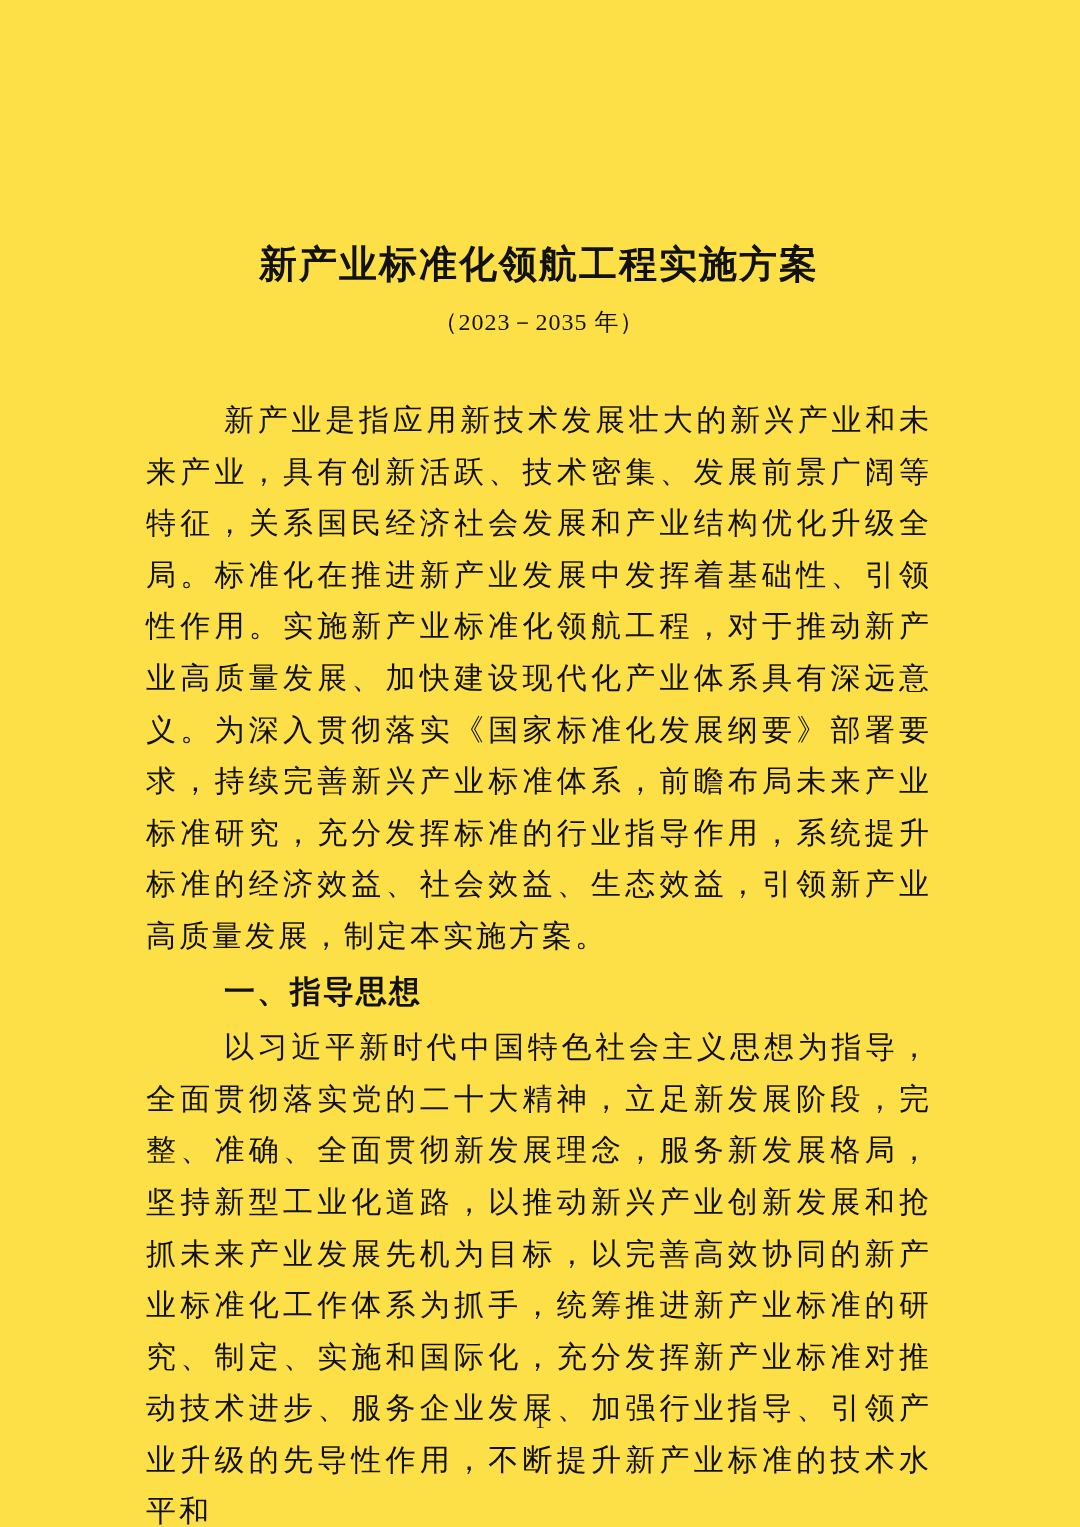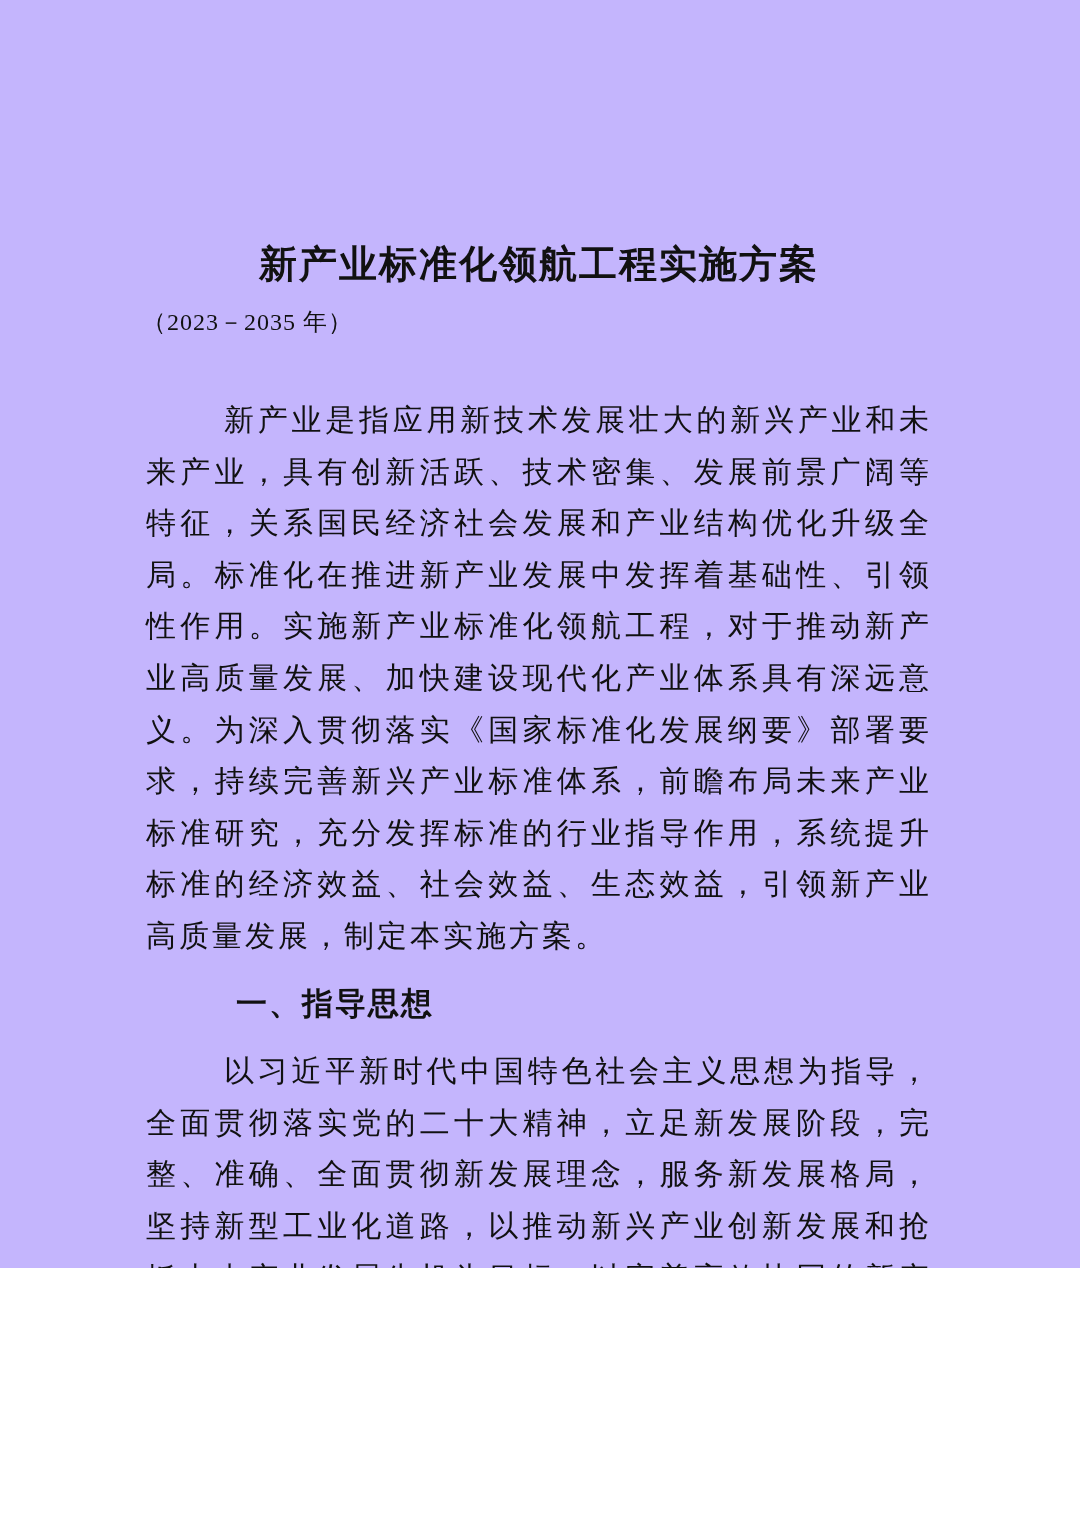--- a/index.html
+++ b/index.html
@@ -3,22 +3,22 @@
 <meta charset="utf-8">
 <style>
   html, body {
     margin: 0;
     padding: 0;
     background: #ffffff;
   }
   .page {
     position: relative;
     width: 1080px;
-    height: 1268px;
-    background: #c4b5fd;
+    height: 1527px;
+    background: #fde047;
     color: #111111;
     overflow: hidden;
     font-family: "Liberation Serif", "DejaVu Serif", serif;
     text-decoration: underline;
   }
   .content {
     position: absolute;
     left: 142px;
     right: 144px;
     top: 0;
@@ -27,37 +27,38 @@
     margin: 238px 0 0 0;
     text-align: center;
     font-size: 38px;
     font-weight: 700;
     line-height: 52px;
     letter-spacing: 2px;
     font-family: "Liberation Serif", "DejaVu Serif", serif;
   }
   .doc-subtitle {
     margin: 14px 0 0 0;
+    text-align: center;
     font-size: 24px;
     line-height: 36px;
     letter-spacing: 1px;
   }
   .doc-body {
     margin-top: 54px;
     font-size: 30px;
     line-height: 51.6px;
     text-align: justify;
     letter-spacing: 3px;
   }
   .doc-body p {
     margin: 4px;
     text-indent: 78px;
   }
   .section-heading {
-    margin: 16px;
+    margin: 4px;
     font-size: 31px;
     font-weight: 700;
     line-height: 51.6px;
     text-indent: 78px;
     letter-spacing: 2px;
     text-align: left;
     font-family: "Liberation Sans", "DejaVu Sans", sans-serif;
   }
   .page-number {
     position: absolute;

